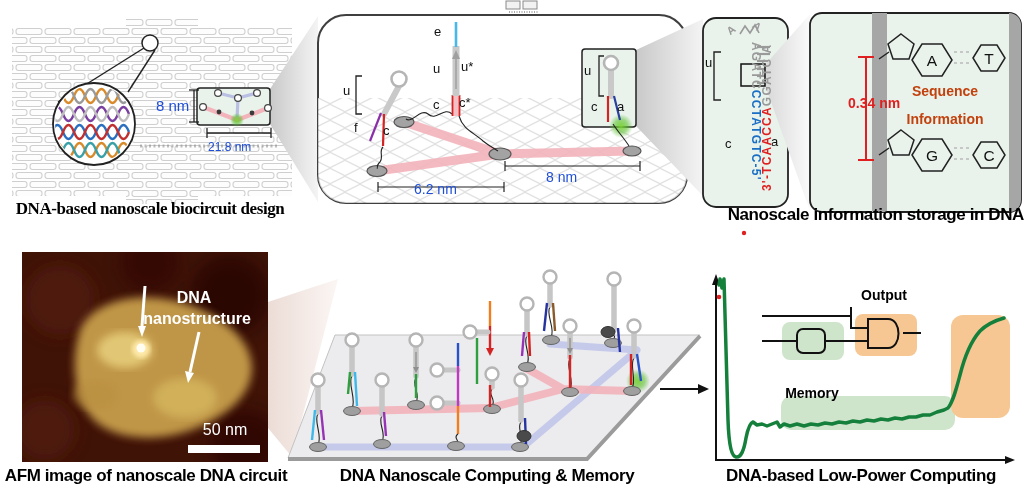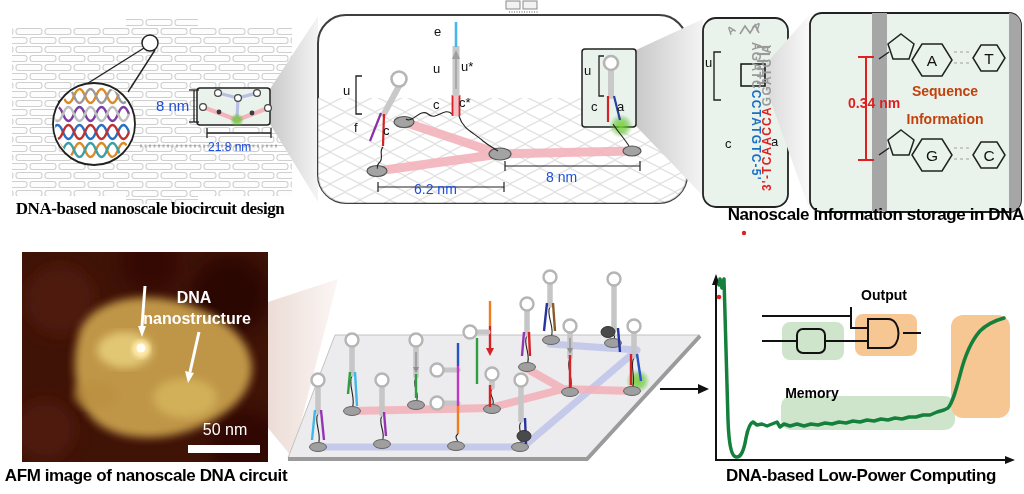--- a/index.html
+++ b/index.html
@@ -388,20 +388,21 @@
 <g>
   <rect x="506" y="1" width="14" height="8" fill="#f2f2f2" stroke="#8a8a8a" stroke-width="1"></rect>
   <rect x="523" y="1" width="14" height="8" fill="#f2f2f2" stroke="#8a8a8a" stroke-width="1"></rect>
   <line x1="509" y1="12" x2="538" y2="12" stroke="#aaa" stroke-width="2" stroke-dasharray="1 1.5"></line>
 </g>
 </svg>
 
 <div class="cap" style="left:2px;top:200px;width:296px;font-family:Liberation Serif, serif;">DNA-based nanoscale biocircuit design</div>
 <div class="cap" style="left:698px;top:206px;width:326px;text-align:right;">Nanoscale information storage in DNA</div>
 <div class="cap" style="left:0px;top:467px;width:292px;">AFM image of nanoscale DNA circuit</div>
+<div class="cap" style="left:322px;top:467px;width:330px;">DNA Nanoscale Computing &amp; Memory</div>
 <div class="cap" style="left:710px;top:467px;width:302px;">DNA-based Low-Power Computing</div>
 
 <div class="dim" style="left:156px;top:97px;">8 nm</div>
 <div class="dim" style="left:208px;top:140px;font-size:12px;">21.8 nm</div>
 <div class="dim" style="left:414px;top:181px;font-size:14px;">6.2 nm</div>
 <div class="dim" style="left:546px;top:169px;font-size:14px;">8 nm</div>
 
 <div class="lb" style="left:434px;top:25px;">e</div>
 <div class="lb" style="left:343px;top:84px;">u</div>
 <div class="lb" style="left:354px;top:121px;">f</div>

